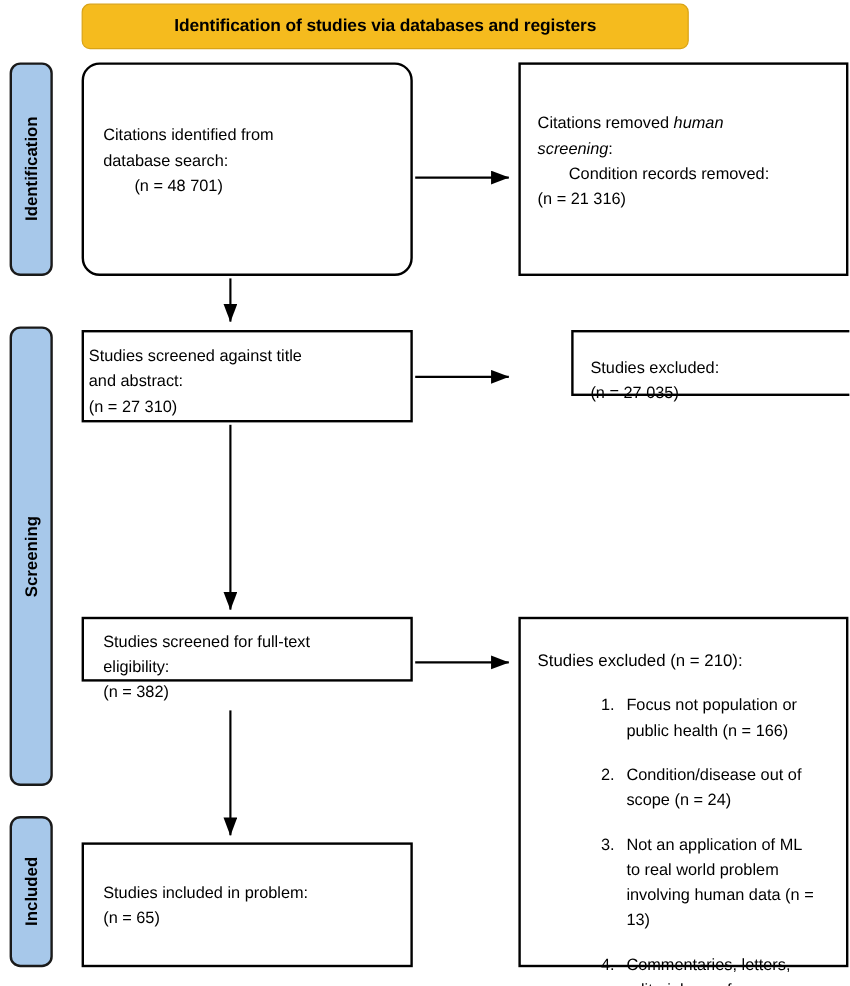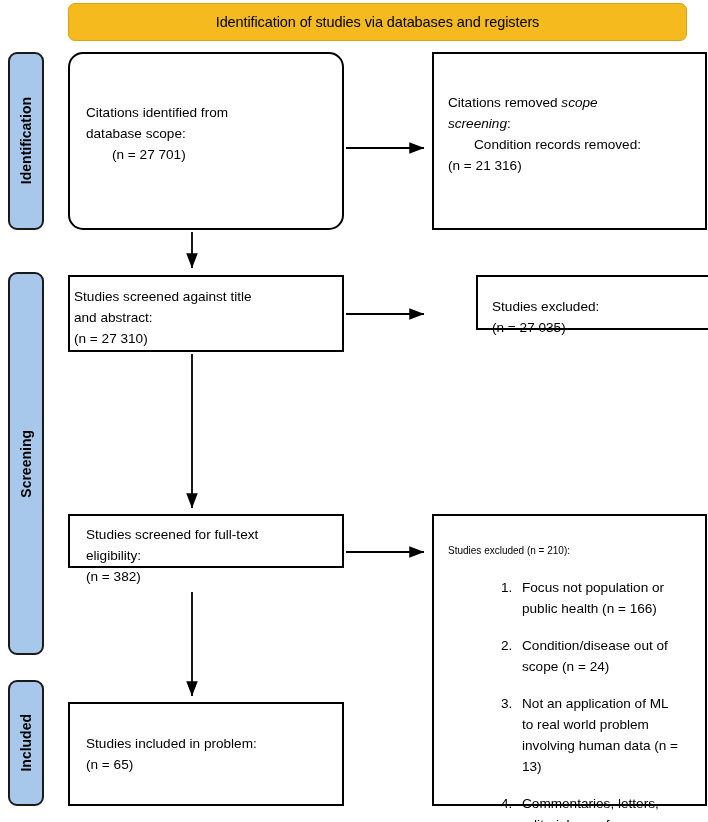--- a/index.html
+++ b/index.html
@@ -26,31 +26,31 @@
     width: 708px;
     height: 822px;
     pointer-events: none;
   }
 
   
   .phase-banner {
     position: absolute;
     left: 68px;
     top: 3px;
-    width: 619px;
+    width: 506px;
     height: 38px;
     background: #F5BB1E;
     border: 1px solid #D9A316;
     border-radius: 7px;
     box-sizing: border-box;
     display: flex;
     align-items: center;
     justify-content: center;
     font-size: 14.5px;
-    font-weight: normal;
+    font-weight: bold;
     letter-spacing: -0.1px;
     color: #000000;
   }
 
   
   .stage-bar {
     position: absolute;
     left: 8px;
     width: 36px;
     background: #A7C8EA;
@@ -117,21 +117,21 @@
     padding: 0 0 0 52px;
     list-style-position: outside;
   }
   ol.reason-list li {
     font-size: 13.6px;
     line-height: 21px;
     padding-left: 6px;
     margin: 16px;
   }
   .lead-line {
-    font-size: 10px;
+    font-size: 14px;
     line-height: 21px;
     display: block;
     margin-bottom: 0px;
   }
   em.ital { font-style: italic; }
 </style>
 </head>
 <body>
 
 <div id="diagram">
@@ -163,28 +163,28 @@
     <span>Screening</span>
   </div>
 
   <div class="stage-bar" id="stage-included">
     <span>Included</span>
   </div>
 
   <div class="flow-box" id="box-identified">
     <div class="body">
       <span class="box-text">Citations identified from</span><br>
-      <span class="box-text">database scope:</span>
-      <span class="box-text indent-1">(n = 27 701)</span>
+      <span class="box-text">database search:</span>
+      <span class="box-text indent-1">(n = 48 701)</span>
     </div>
   </div>
 
   <div class="flow-box" id="box-removed">
     <div class="body">
-      <span class="box-text">Citations removed </span><em class="ital box-text">scope</em><br>
+      <span class="box-text">Citations removed </span><em class="ital box-text">human</em><br>
       <em class="ital box-text">screening</em><span class="box-text">:</span>
       <span class="box-text indent-1">Condition records removed:</span>
       <span class="box-text">(n = 21 316)</span>
     </div>
   </div>
 
   <div class="flow-box" id="box-screened-title">
     <div class="body">
       <span class="box-text">Studies screened against title</span><br>
       <span class="box-text">and abstract:</span><br>

